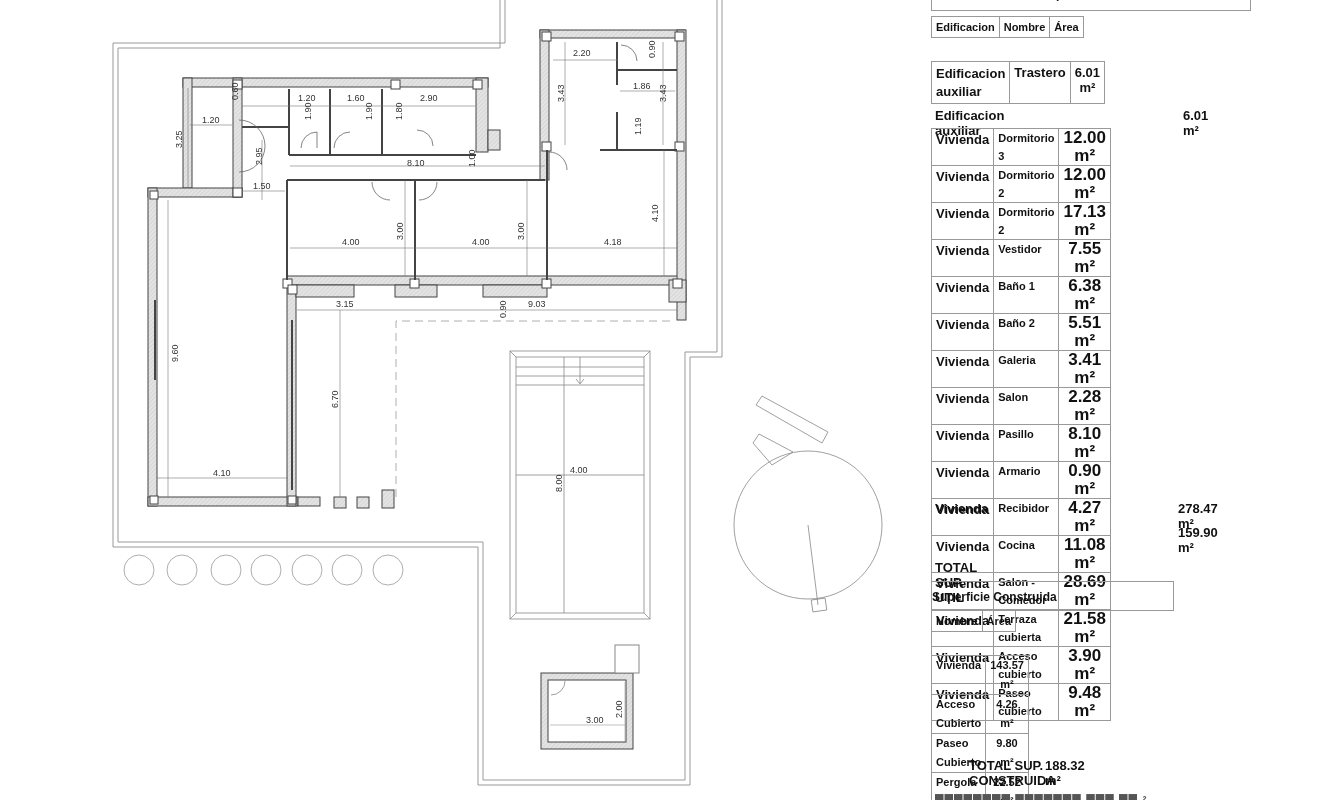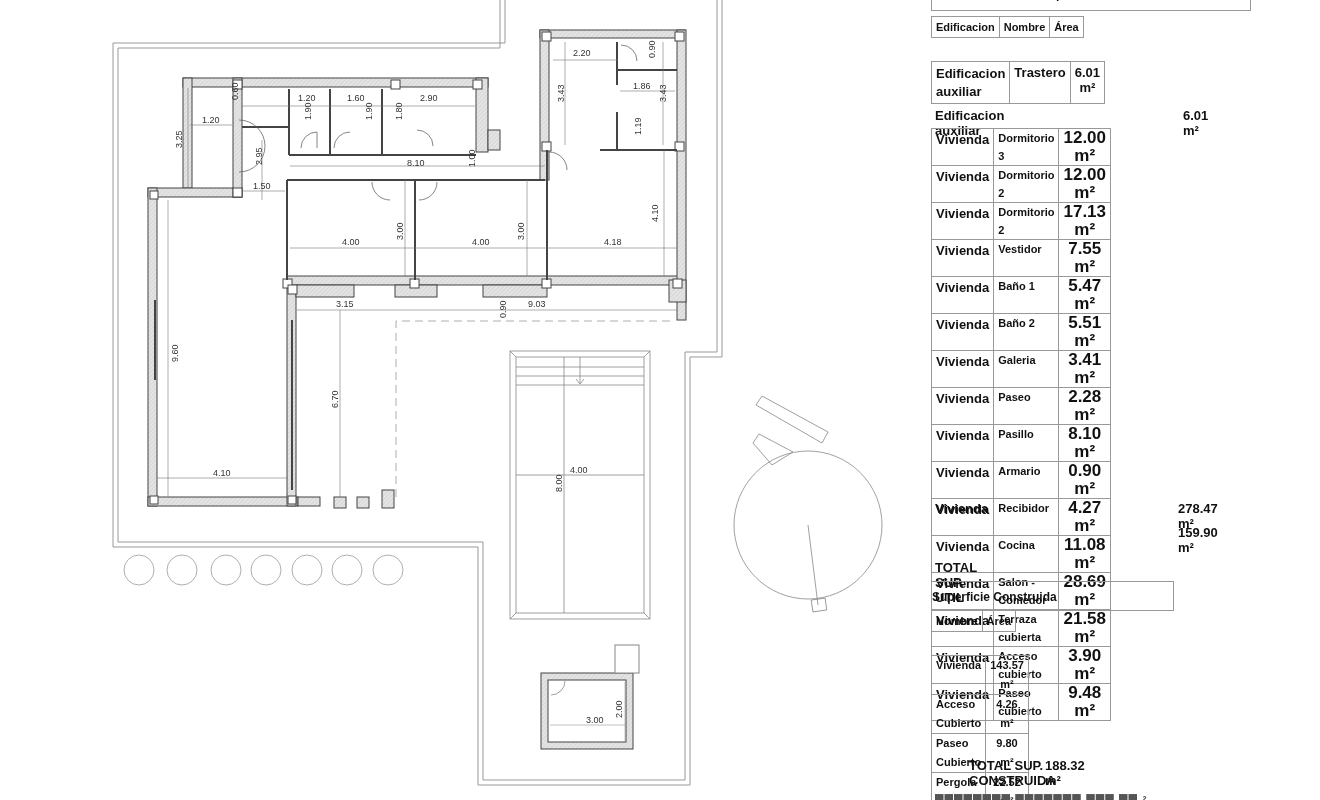--- a/index.html
+++ b/index.html
@@ -284,35 +284,35 @@
           <td class="c3 a">17.13 m²</td>
         </tr>
         <tr>
           <td class="c1 e">Vivienda</td>
           <td class="c2 n">Vestidor</td>
           <td class="c3 a">7.55 m²</td>
         </tr>
         <tr>
           <td class="c1 e">Vivienda</td>
           <td class="c2 n">Baño 1</td>
-          <td class="c3 a">5.47 m²</td>
+          <td class="c3 a">6.38 m²</td>
         </tr>
         <tr>
           <td class="c1 e">Vivienda</td>
           <td class="c2 n">Baño 2</td>
           <td class="c3 a">5.51 m²</td>
         </tr>
         <tr>
           <td class="c1 e">Vivienda</td>
           <td class="c2 n">Galeria</td>
           <td class="c3 a">3.41 m²</td>
         </tr>
         <tr>
           <td class="c1 e">Vivienda</td>
-          <td class="c2 n">Paseo</td>
+          <td class="c2 n">Salon</td>
           <td class="c3 a">2.28 m²</td>
         </tr>
         <tr>
           <td class="c1 e">Vivienda</td>
           <td class="c2 n">Pasillo</td>
           <td class="c3 a">8.10 m²</td>
         </tr>
         <tr>
           <td class="c1 e">Vivienda</td>
           <td class="c2 n">Armario</td>

